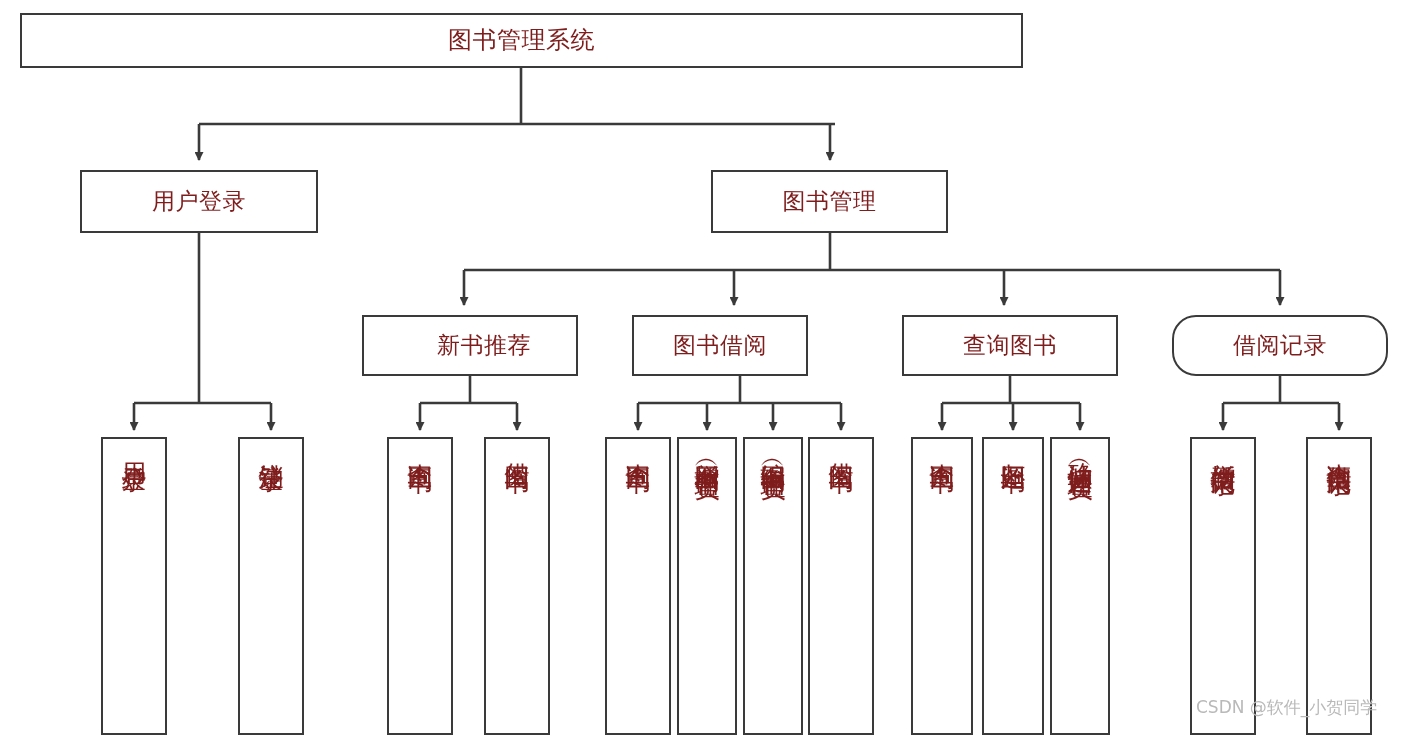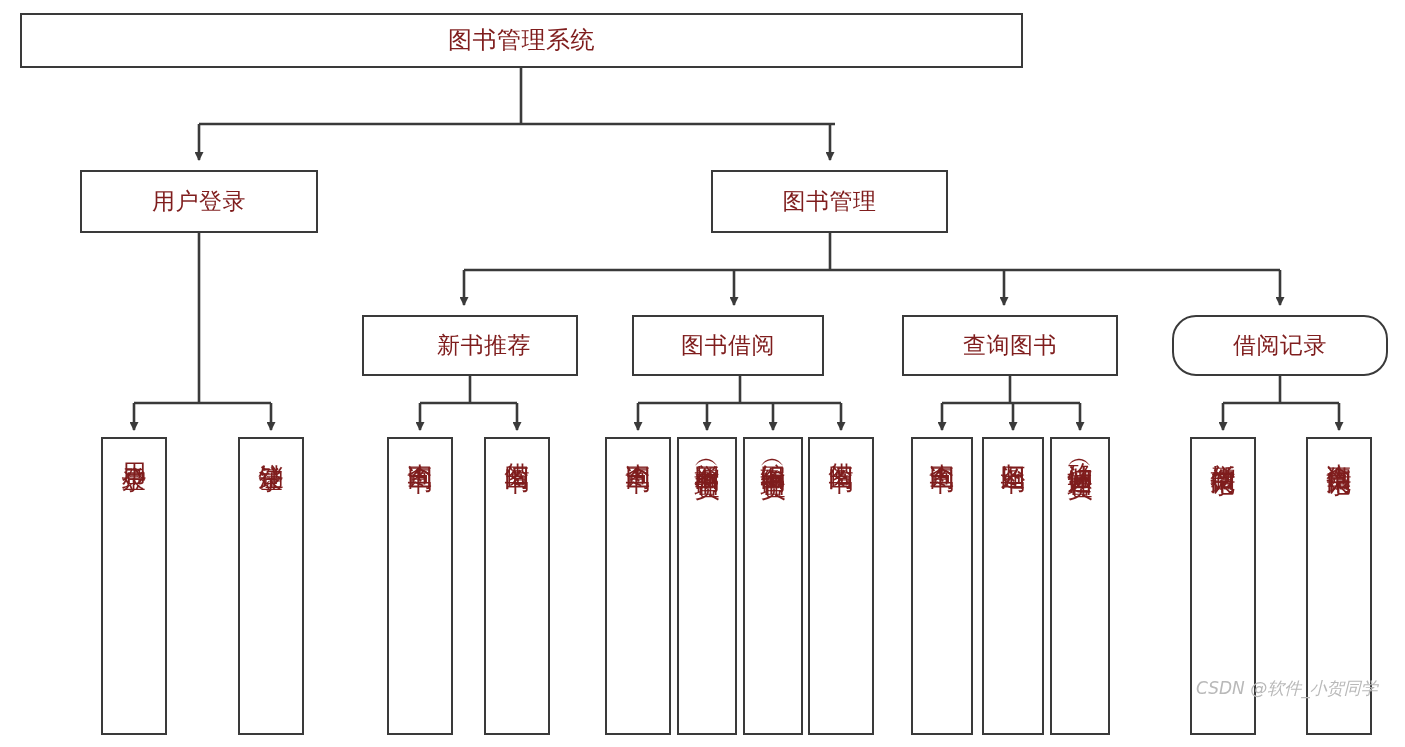--- a/index.html
+++ b/index.html
@@ -133,21 +133,21 @@
   <div class="node horiz" style="left:80px;top:170px;width:238px;height:63px;">
     <span class="node-label">用户登录</span>
   </div>
   <div class="node horiz" style="left:711px;top:170px;width:237px;height:63px;">
     <span class="node-label">图书管理</span>
   </div>
 
   <div class="node horiz" style="left:362px;top:315px;width:216px;height:61px;padding-left:28px;">
     <span class="node-label">新书推荐</span>
   </div>
-  <div class="node horiz" style="left:632px;top:315px;width:192px;height:61px;">
+  <div class="node horiz" style="left:632px;top:315px;width:176px;height:61px;">
     <span class="node-label">图书借阅</span>
   </div>
   <div class="node horiz" style="left:902px;top:315px;width:216px;height:61px;">
     <span class="node-label">查询图书</span>
   </div>
   <div class="node horiz" style="left:1172px;top:315px;width:216px;height:61px;border-radius:24px;">
     <span class="node-label">借阅记录</span>
   </div>
 
   <div class="node vert" style="left:101px;top:437px;width:66px;height:298px;">
@@ -187,15 +187,15 @@
     <span class="node-label">确认归还（管理员）</span>
   </div>
 
   <div class="node vert" style="left:1190px;top:437px;width:66px;height:298px;">
     <span class="node-label">新增借阅记录</span>
   </div>
   <div class="node vert" style="left:1306px;top:437px;width:66px;height:298px;">
     <span class="node-label">查询借阅记录</span>
   </div>
 
-  <div class="watermark" style="left:1196px;top:677px;font-style:italic;">CSDN @软件_小贺同学</div>
+  <div class="watermark" style="left:1196px;top:696px;">CSDN @软件_小贺同学</div>
 
 </div>
 
 </body></html>

